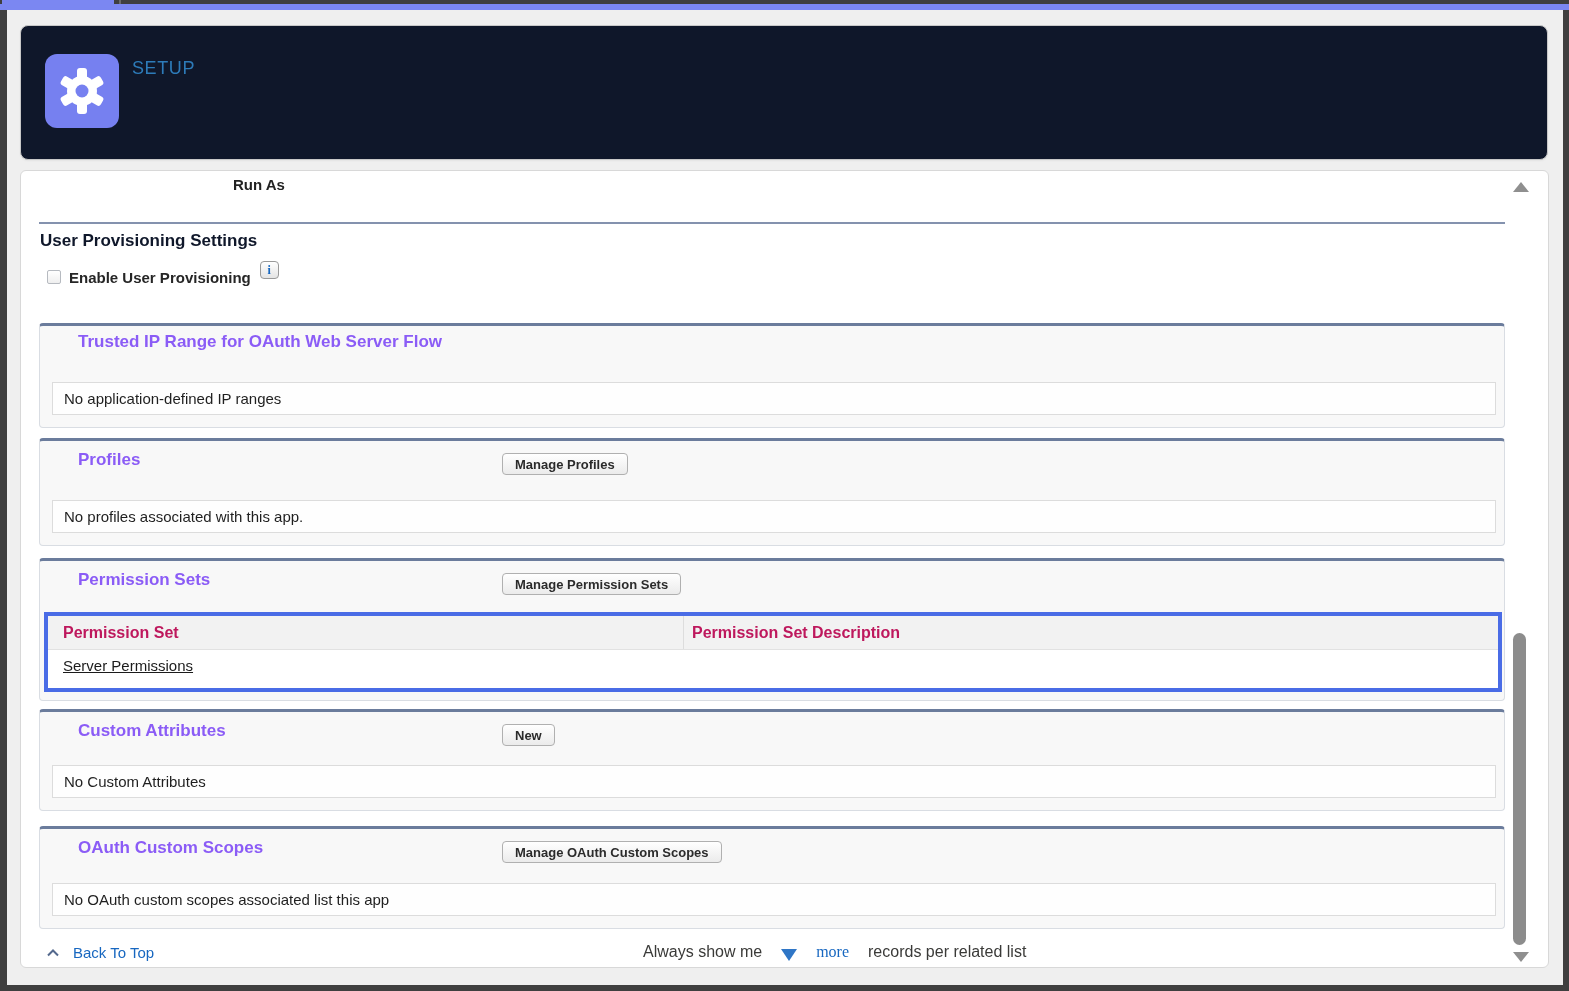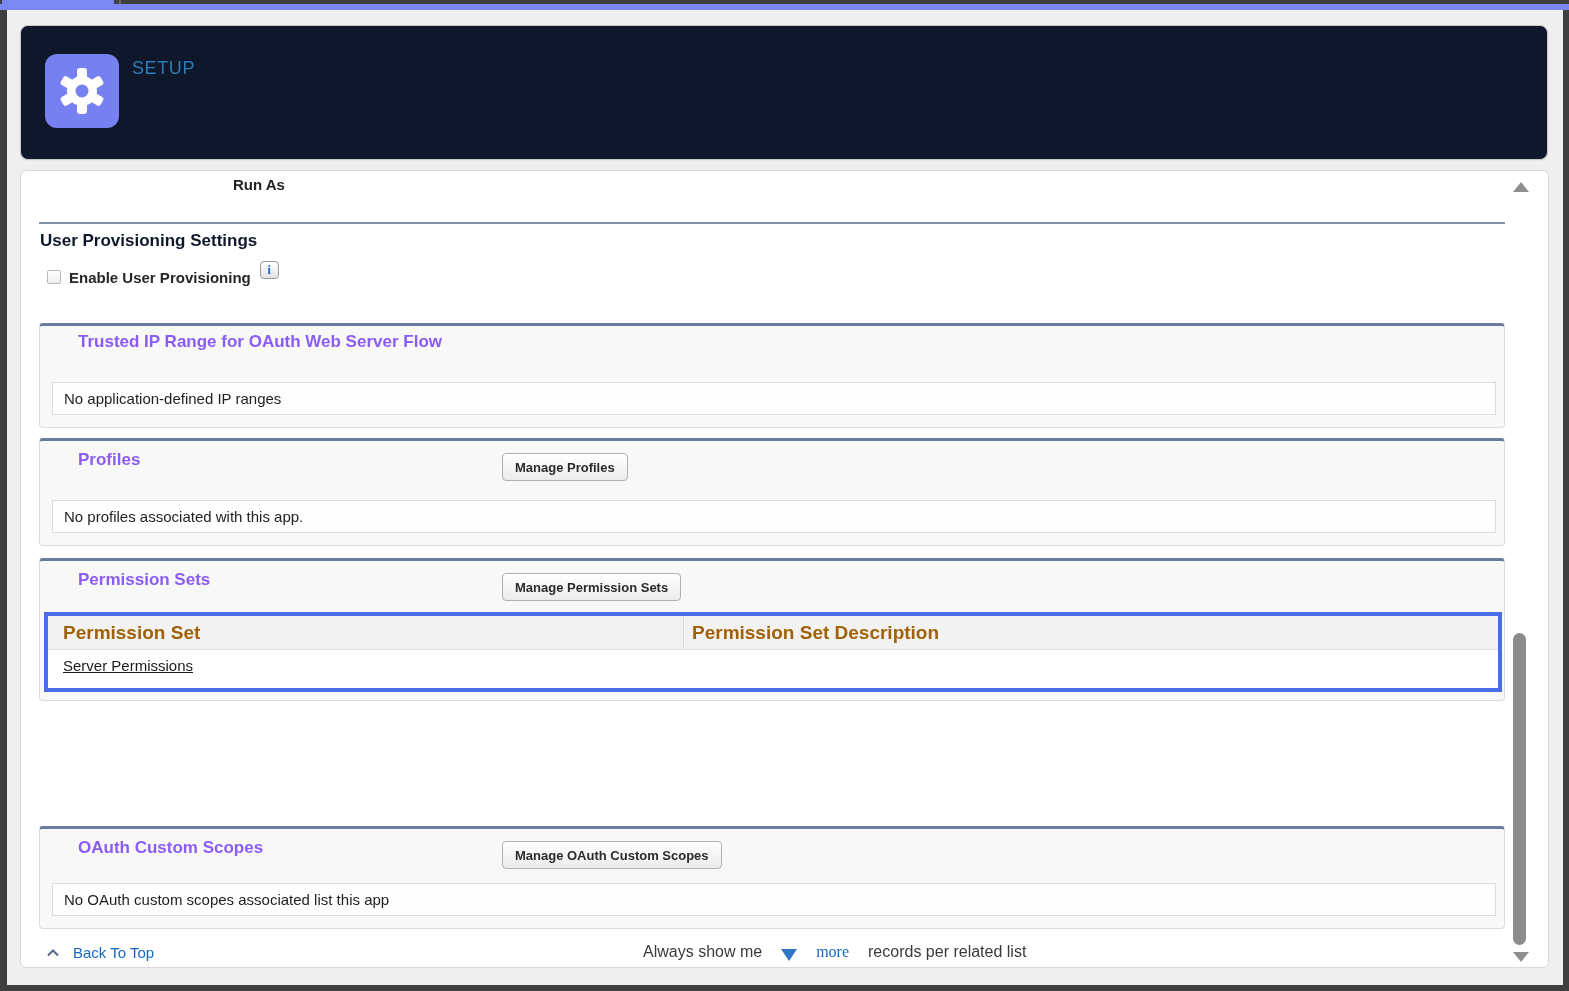--- a/index.html
+++ b/index.html
@@ -35,30 +35,30 @@
 
   .card { position:absolute; left:18px; width:1466px; background:#f8f8f8;
     border:1px solid #d9dde3; border-top:3px solid #6b7c9c; border-radius:4px; }
   .card1 { top:152px; height:105px; }
   .card2 { top:267px; height:108px; }
   .card3 { top:387px; height:143px; }
   .card4 { top:538px; height:102px; }
   .card5 { top:655px; height:103px; }
   .card-title { position:absolute; left:10px; top:7px; font-size:17px; font-weight:bold; color:#8b5cf6; line-height:23px;margin-left:28px; }
   .card1 .card-title { top:4px; width:420px; }
-  .btn { position:absolute; left:462px; top:12px; height:28px; padding:0 12px; font-family:"Liberation Sans",sans-serif;
+  .btn { position:absolute; left:462px; top:12px; height:22px; padding:0 12px; font-family:"Liberation Sans",sans-serif;
     font-size:13px; font-weight:bold; color:#2b2b2b; background:linear-gradient(#ffffff,#ebebeb);
     border:1px solid #b0b0b0; border-radius:4px; cursor:pointer; }
   .empty-box { position:absolute; left:12px; right:8px; bottom:12px; height:33px; line-height:31px;
     padding:0 11px; background:#fefefe; border:1px solid #dcdcdc; font-size:15px; color:#1f1f1f; }
 
   .highlight-frame { position:absolute; left:4px; right:2px; top:51px; height:80px;
     border:4px solid #4a6ce6; background:#ffffff; }
   .thead { height:34px; background:#f2f2f2; border-bottom:1px solid #e2e2e2; display:flex; }
-  .th { font-size:19px; font-weight:bold; color:#a16207; line-height:33px; }
+  .th { font-size:16px; font-weight:bold; color:#be185d; line-height:33px; }
   .col1 { width:636px; border-right:1px solid #dddddd; padding-left:15px; }
   .col2 { padding-left:8px; }
   .trow { height:33px; line-height:32px; padding-left:15px; }
   .cell-link { font-size:15px; color:#1b1b1b; text-decoration:underline; cursor:pointer; }
 
   .footer-left { position:absolute; left:26px; top:773px; display:flex; align-items:center; gap:14px; cursor:pointer; }
   .blue-link { color:#1767c0; font-size:15px; text-decoration:none; cursor:pointer; }
   .footer-center { position:absolute; left:622px; top:772px; display:flex; align-items:flex-end; gap:19px;
     font-size:16px; color:#3a3a38; }
   .tri-down { width:0; height:0; border-left:8px solid transparent; border-right:8px solid transparent;
@@ -130,20 +130,25 @@
         <div class="thead">
           <div class="th col1">Permission Set</div>
           <div class="th col2">Permission Set Description</div>
         </div>
         <div class="trow">
           <a class="cell-link">Server Permissions</a>
         </div>
       </div>
     </div>
 
+    <div class="card card4">
+      <div class="card-title">Custom Attributes</div>
+      <button class="btn">New</button>
+      <div class="empty-box">No Custom Attributes</div>
+    </div>
 
     <div class="card card5">
       <div class="card-title">OAuth Custom Scopes</div>
       <button class="btn">Manage OAuth Custom Scopes</button>
       <div class="empty-box">No OAuth custom scopes associated list this app</div>
     </div>
 
     <div class="footer-left">
       <svg width="12" height="8" viewBox="0 0 12 8">
         <polyline points="1,6.5 6,1.5 11,6.5" stroke="#54698d" stroke-width="2" fill="none"></polyline>

